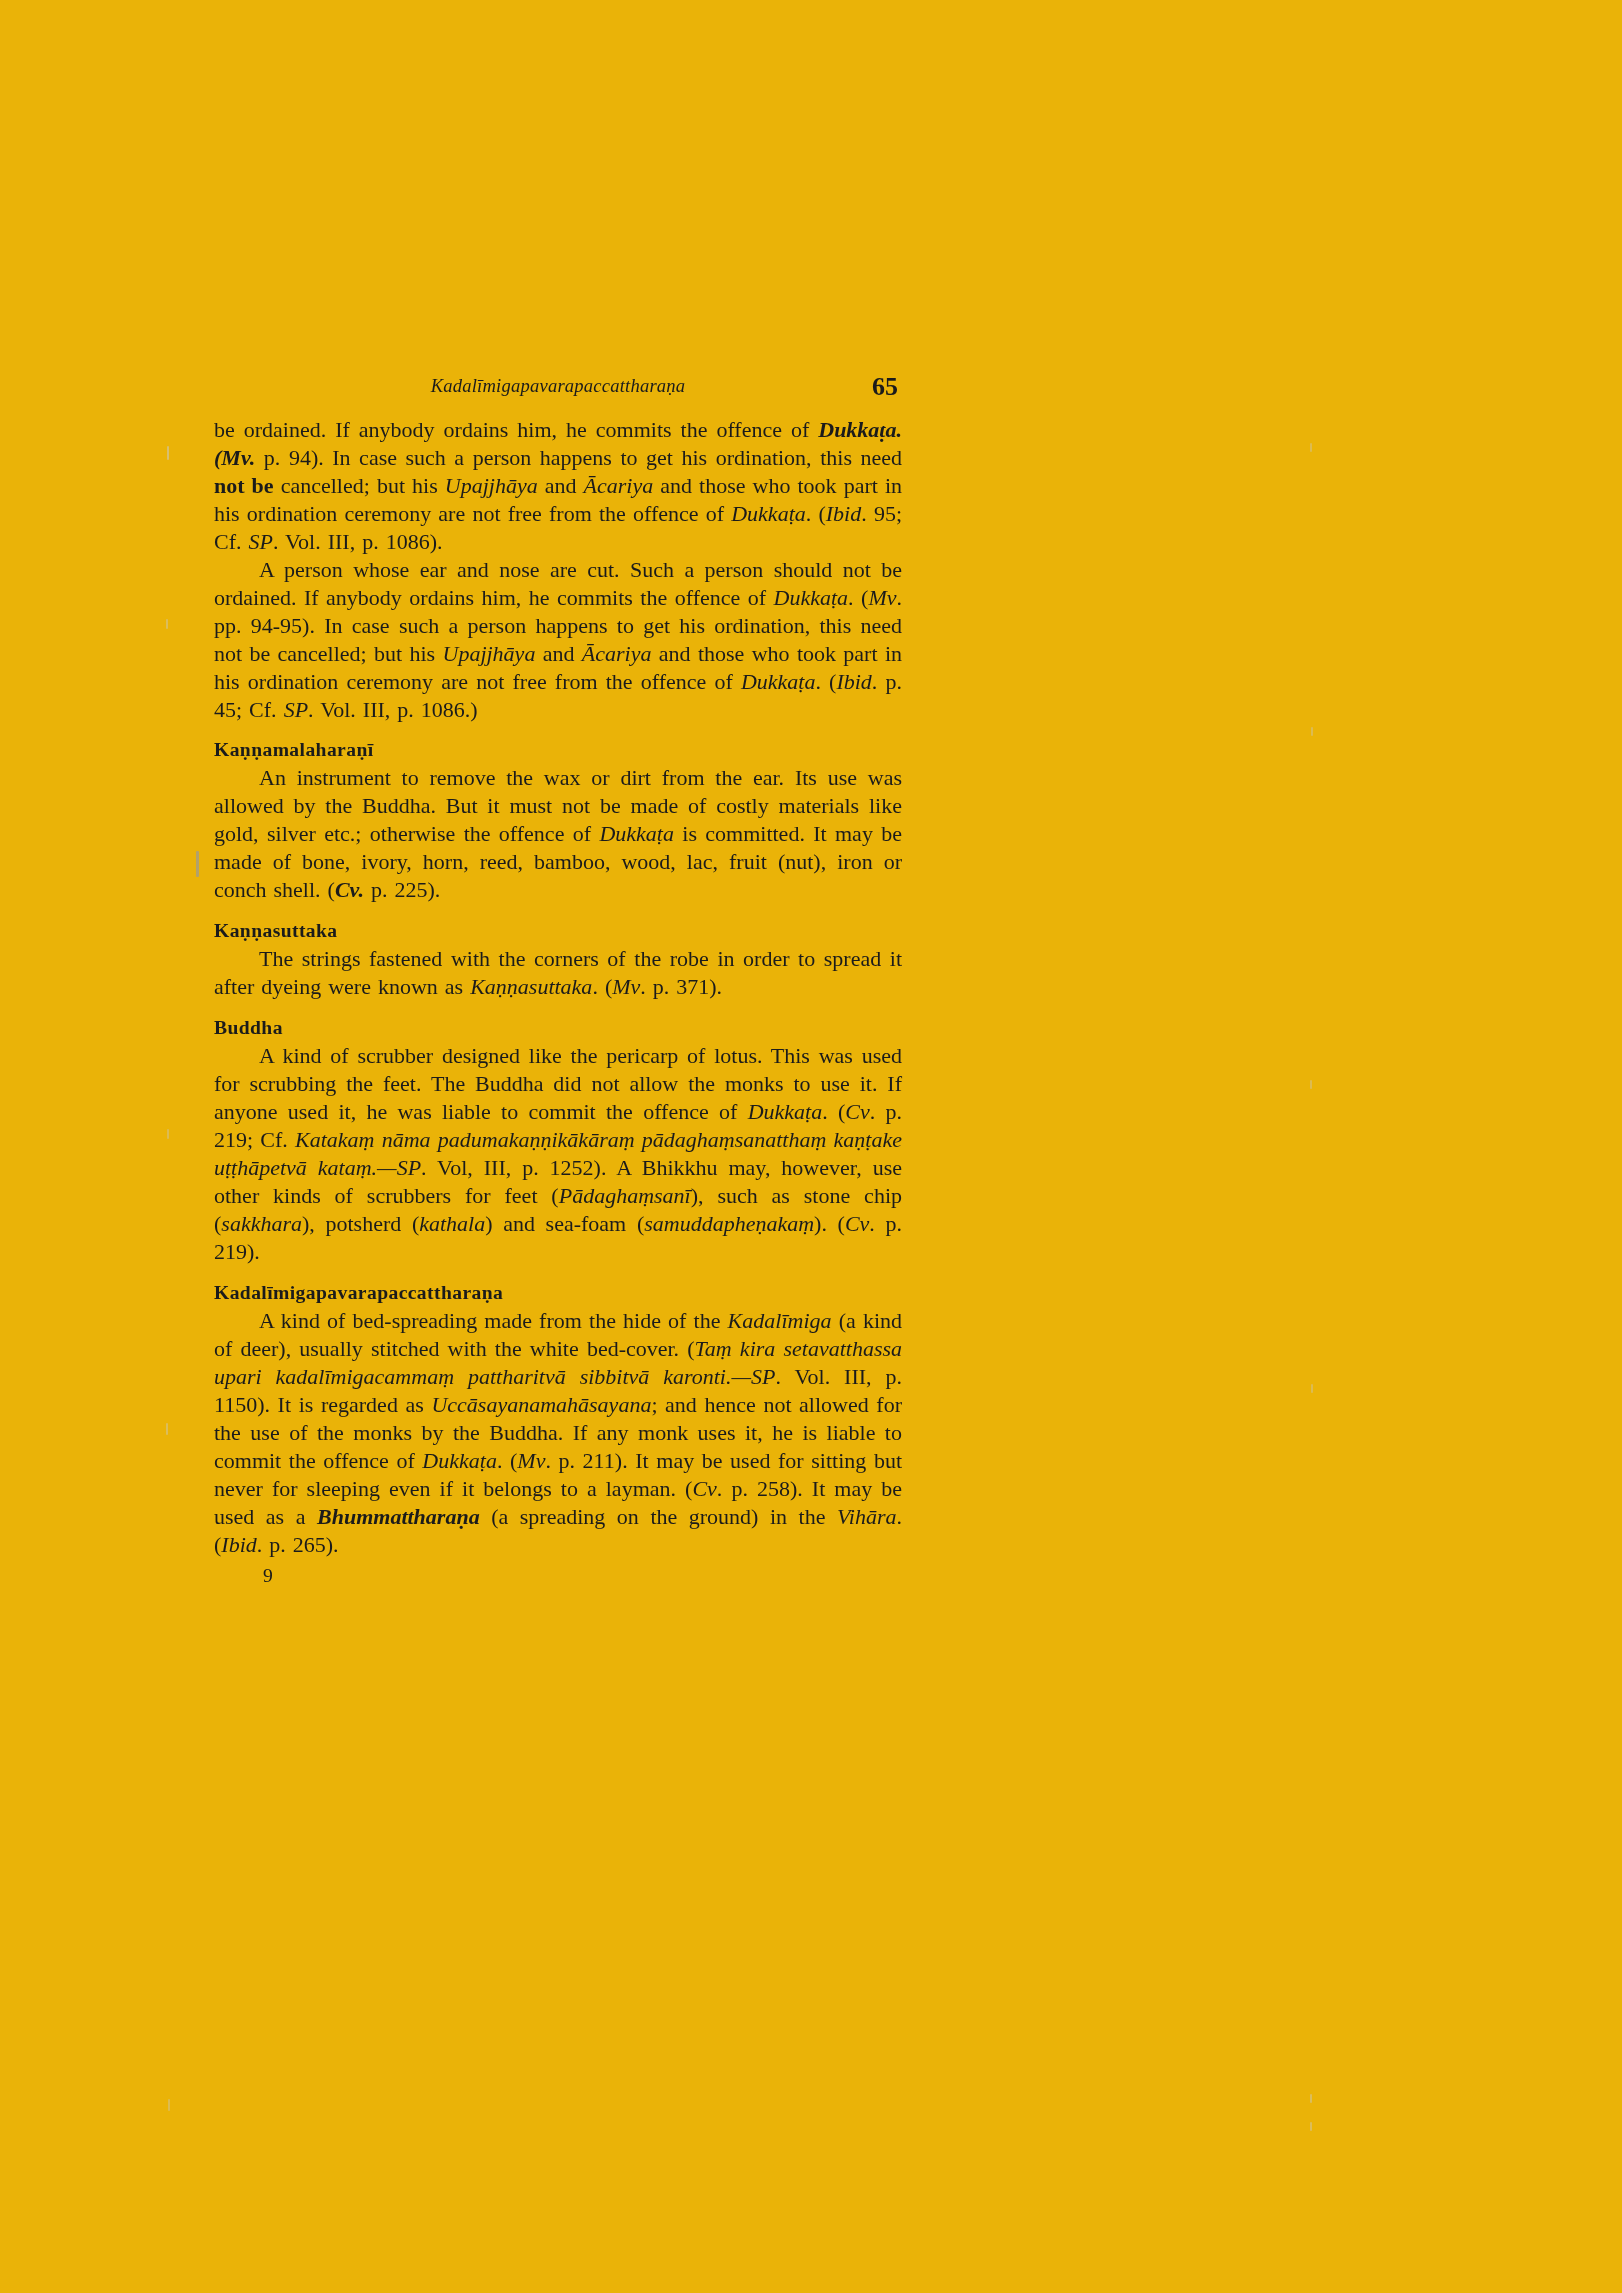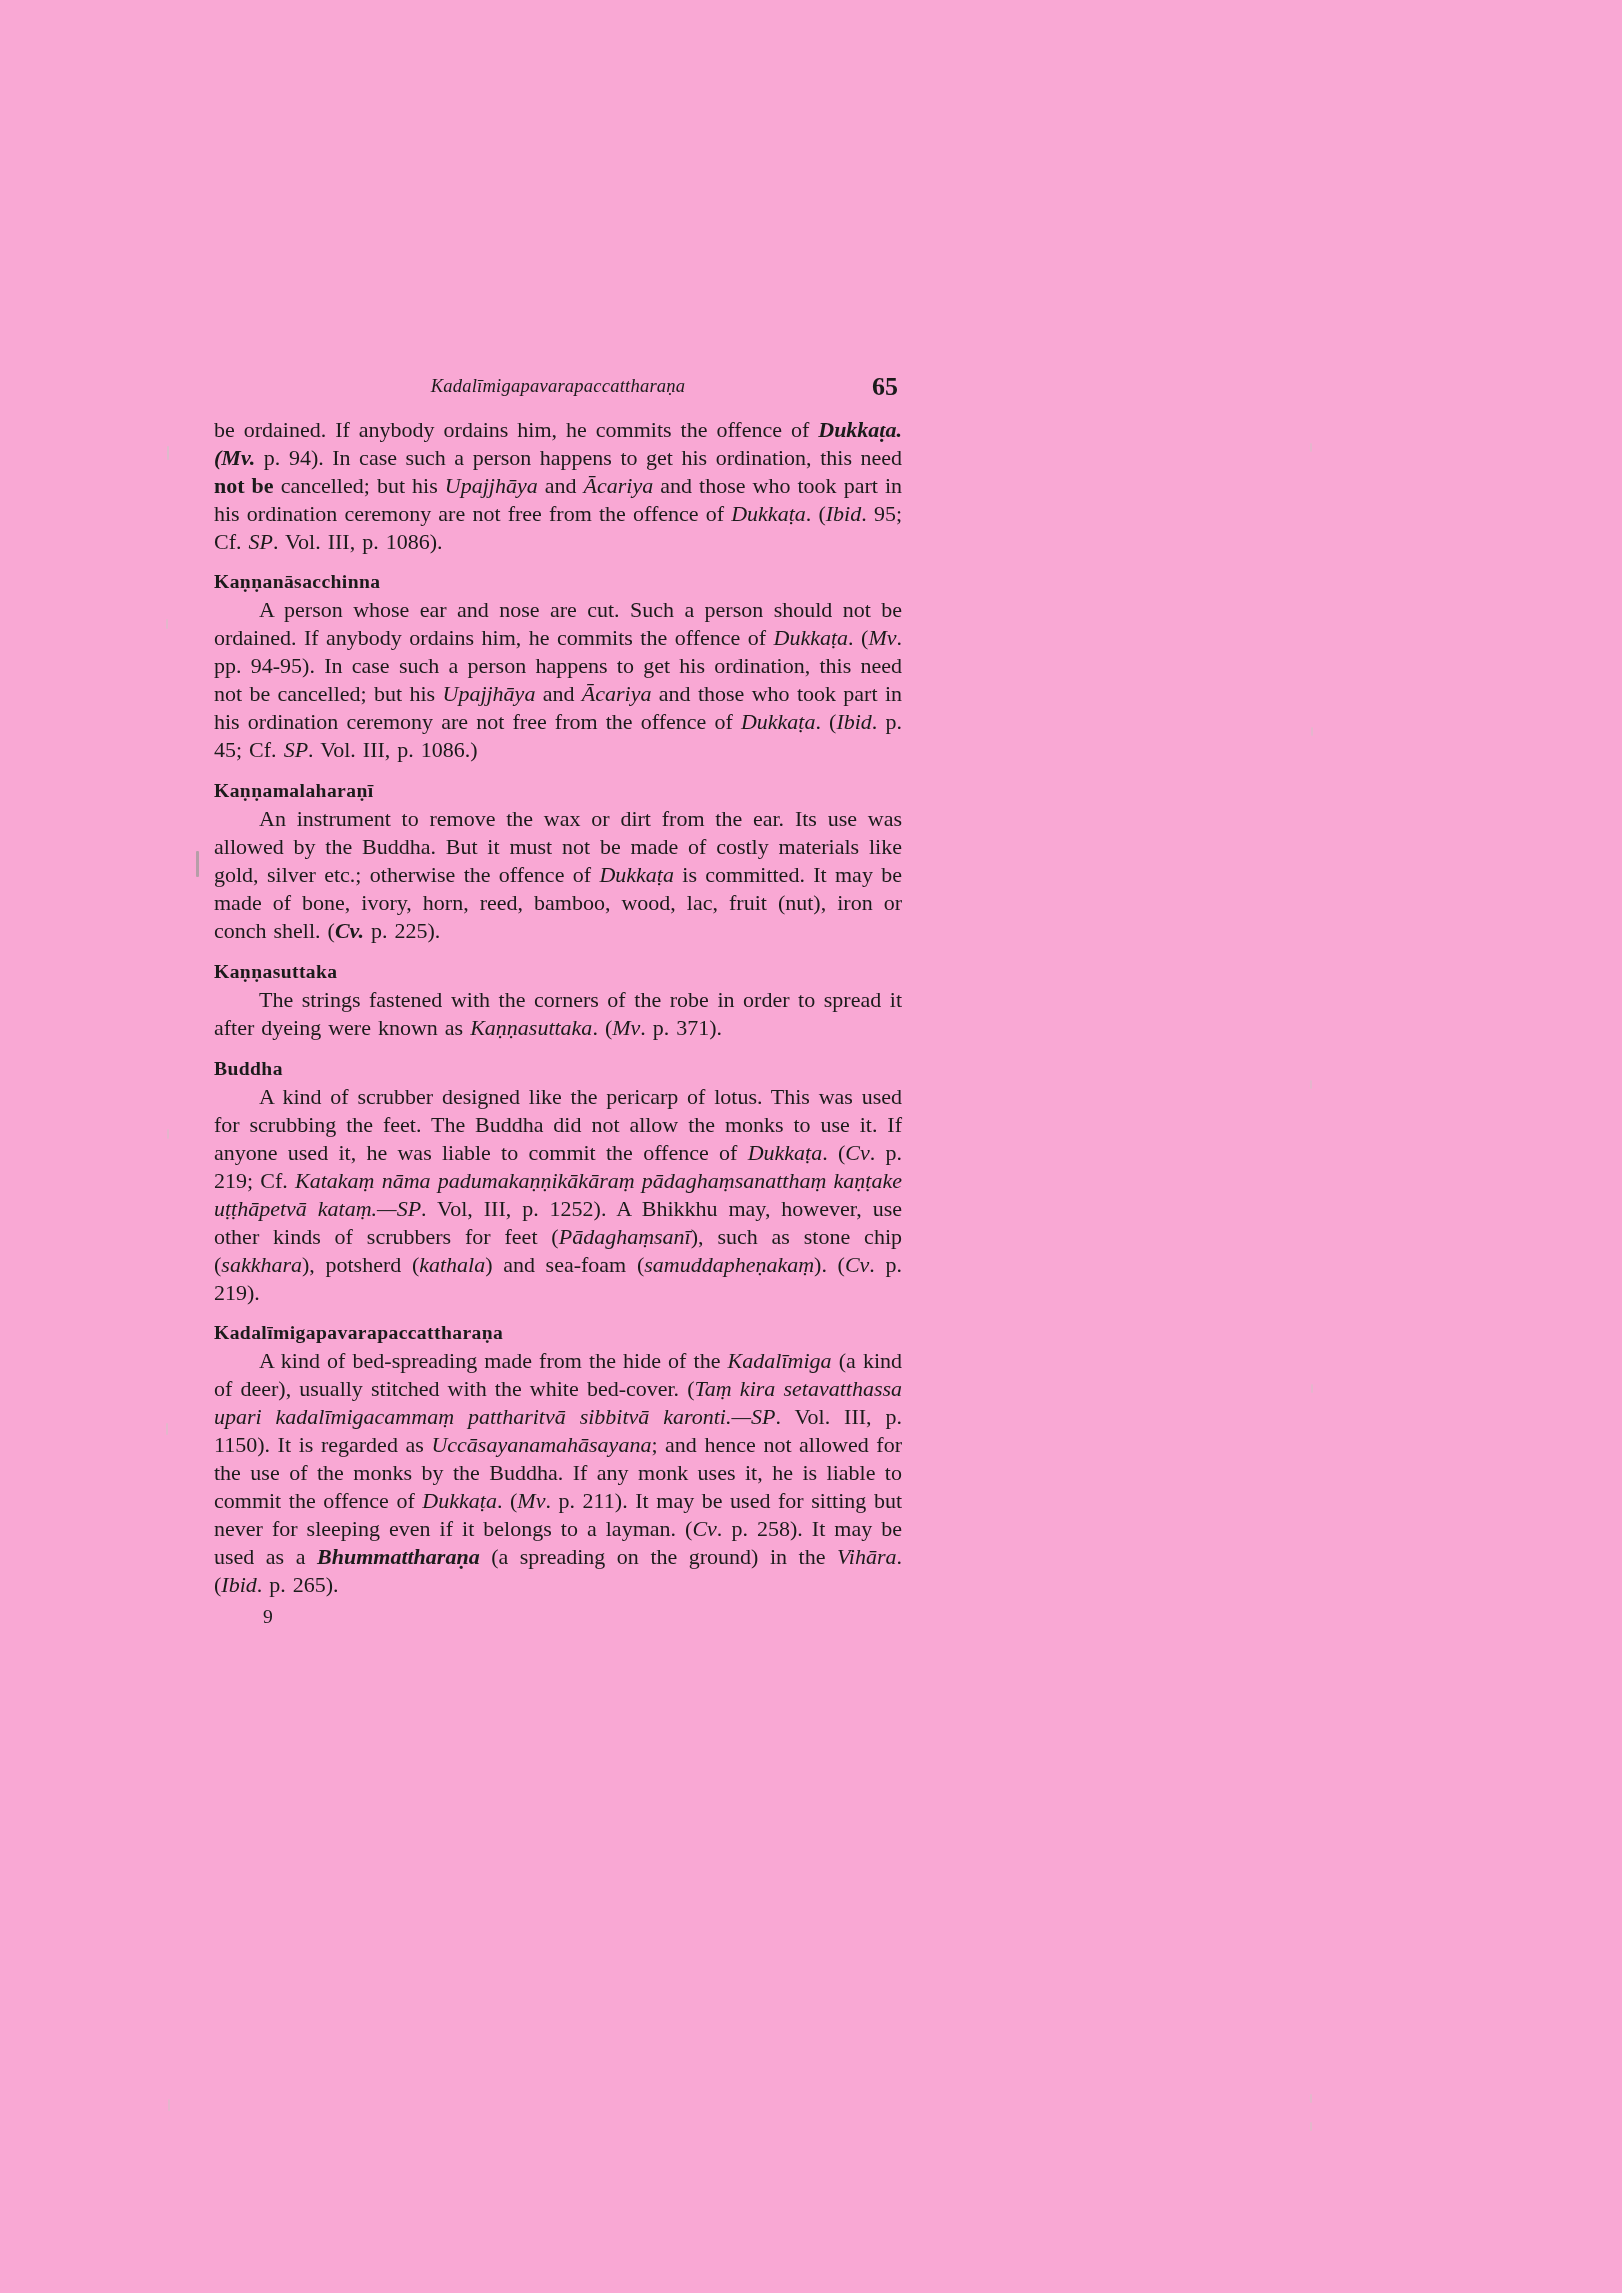--- a/index.html
+++ b/index.html
@@ -4,21 +4,21 @@
 <style>
   html, body {
     margin: 0;
     padding: 0;
     background: #e9e9e6;
   }
   .scan-page {
     position: relative;
     width: 1622px;
     height: 2294px;
-    background: #f9a8d4;
+    background: #eab308;
     font-family: "Liberation Serif", serif;
     color: #1b1b1b;
     overflow: hidden;
     -webkit-font-smoothing: antialiased;
   }
   .content {
     position: absolute;
     left: 214px;
     top: 375px;
     width: 688px;
@@ -112,21 +112,20 @@
     <div class="page-header">
       <span class="running-title">Kadalīmigapavarapaccattharaṇa</span>
       <span class="page-number">65</span>
     </div>
 
     <div class="sections">
         <section>
           <p class="body-para no-indent"><span>be ordained. If anybody ordains him, he commits the offence of </span><span class="bi">Dukkaṭa. (Mv.</span><span> p. 94). In case such a person happens to get his ordination, this need </span><span class="b">not be</span><span> cancelled; but his </span><span class="i">Upajjhāya</span><span> and </span><span class="i">Ācariya</span><span> and those who took part in his ordination ceremony are not free from the offence of </span><span class="i">Dukkaṭa</span><span>. (</span><span class="i">Ibid</span><span>. 95; Cf. </span><span class="i">SP</span><span>. Vol. III, p. 1086).</span></p>
         </section>
         <section>
-          <h3 class="entry-heading">Kaṇṇanāsacchinna</h3>
           <p class="body-para"><span>A person whose ear and nose are cut. Such a person should not be ordained. If anybody ordains him, he commits the offence of </span><span class="i">Dukkaṭa</span><span>. (</span><span class="i">Mv</span><span>. pp. 94-95). In case such a person happens to get his ordination, this need not be cancelled; but his </span><span class="i">Upajjhāya</span><span> and </span><span class="i">Ācariya</span><span> and those who took part in his ordination ceremony are not free from the offence of </span><span class="i">Dukkaṭa</span><span>. (</span><span class="i">Ibid</span><span>. p. 45; Cf. </span><span class="i">SP</span><span>. Vol. III, p. 1086.)</span></p>
         </section>
         <section>
           <h3 class="entry-heading">Kaṇṇamalaharaṇī</h3>
           <p class="body-para"><span>An instrument to remove the wax or dirt from the ear. Its use was allowed by the Buddha. But it must not be made of costly materials like gold, silver etc.; otherwise the offence of </span><span class="i">Dukkaṭa</span><span> is committed. It may be made of bone, ivory, horn, reed, bamboo, wood, lac, fruit (nut), iron or conch shell. (</span><span class="bi">Cv.</span><span> p. 225).</span></p>
         </section>
         <section>
           <h3 class="entry-heading">Kaṇṇasuttaka</h3>
           <p class="body-para"><span>The strings fastened with the corners of the robe in order to spread it after dyeing were known as </span><span class="i">Kaṇṇasuttaka</span><span>. (</span><span class="i">Mv</span><span>. p. 371).</span></p>
         </section>

